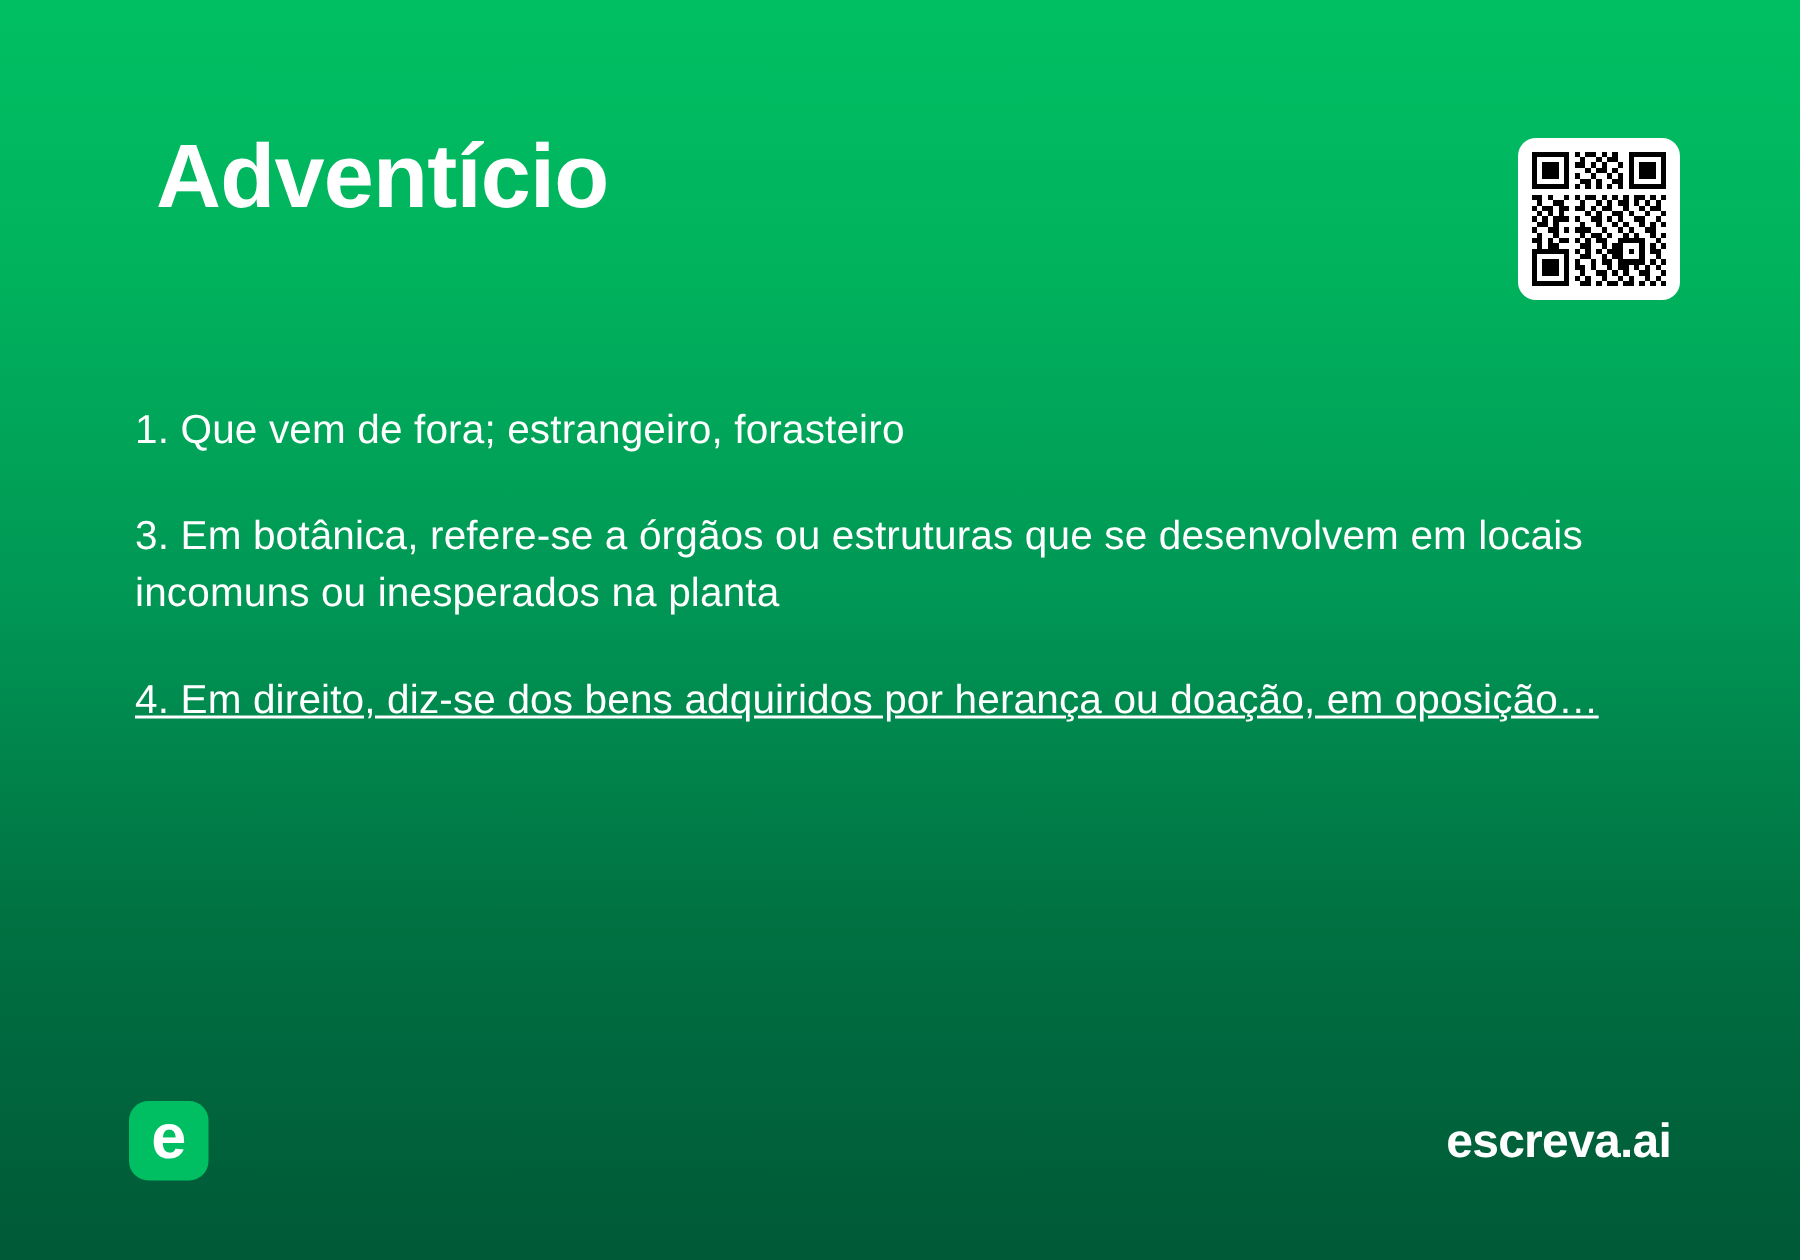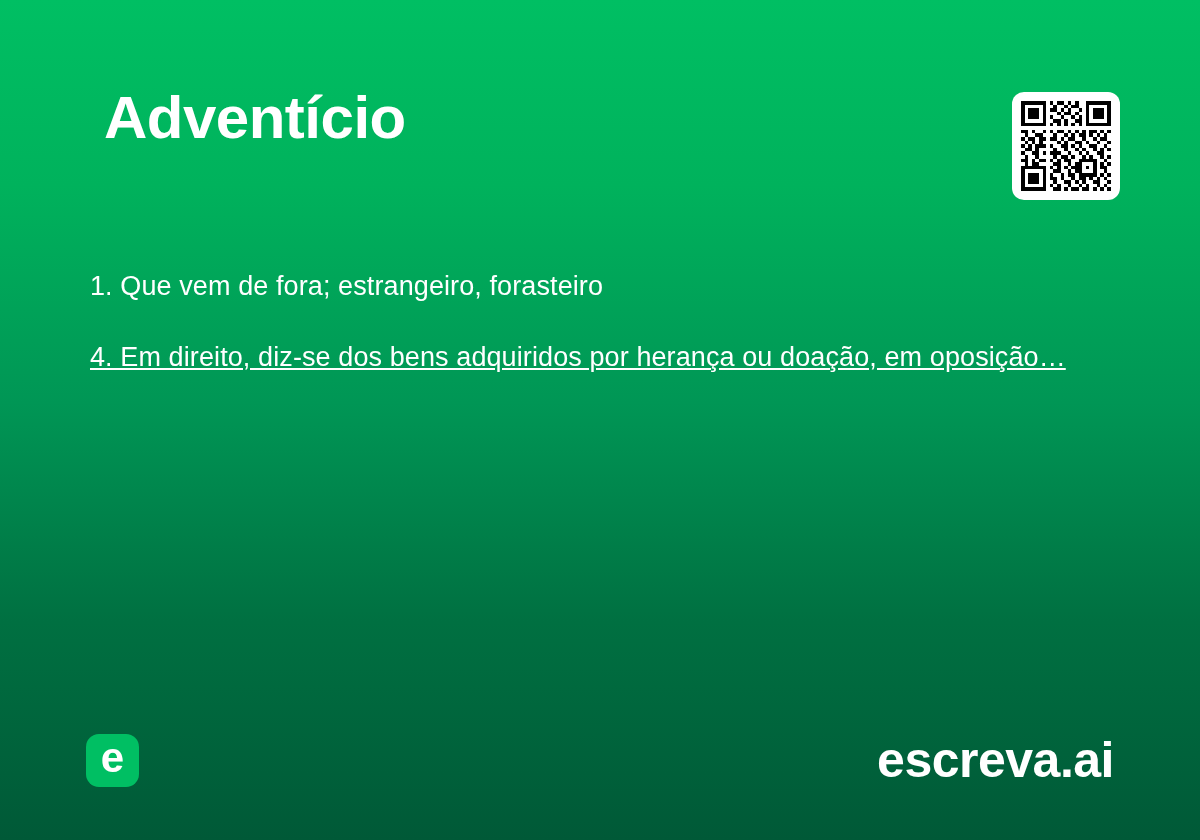--- a/index.html
+++ b/index.html
@@ -113,21 +113,21 @@
     justify-content: center;
   }
   .logo-mark span {
     font-size: 42px;
     font-weight: bold;
     color: #ffffff;
     line-height: 1;
     margin-top: -4px;
   }
   .brand {
-    font-size: 50px;
+    font-size: 32px;
     font-weight: bold;
     color: #ffffff;
     letter-spacing: -0.5px;
     line-height: 1;
   }
 </style>
 </head>
 <body>
 
 <div class="card">
@@ -323,20 +323,21 @@
           <rect x="17" y="24" width="2" height="1"></rect>
         <rect x="20" y="24" width="1" height="1"></rect>
           <rect x="22" y="24" width="1" height="1"></rect>
         <rect x="24" y="24" width="1" height="1"></rect>
       </g>
     </svg>
   </div>
 
   <div class="definitions">
     <p class="definition">1. Que vem de fora; estrangeiro, forasteiro</p>
+    <p class="definition">3. Em botânica, refere-se a órgãos ou estruturas que se desenvolvem em locais incomuns ou inesperados na planta</p>
     <p class="definition">4. Em direito, diz-se dos bens adquiridos por herança ou doação, em oposição…</p>
   </div>
 
   <div class="footer">
     <div class="logo-mark">
       <span>e</span>
     </div>
     <div class="brand">escreva.ai</div>
   </div>
 

